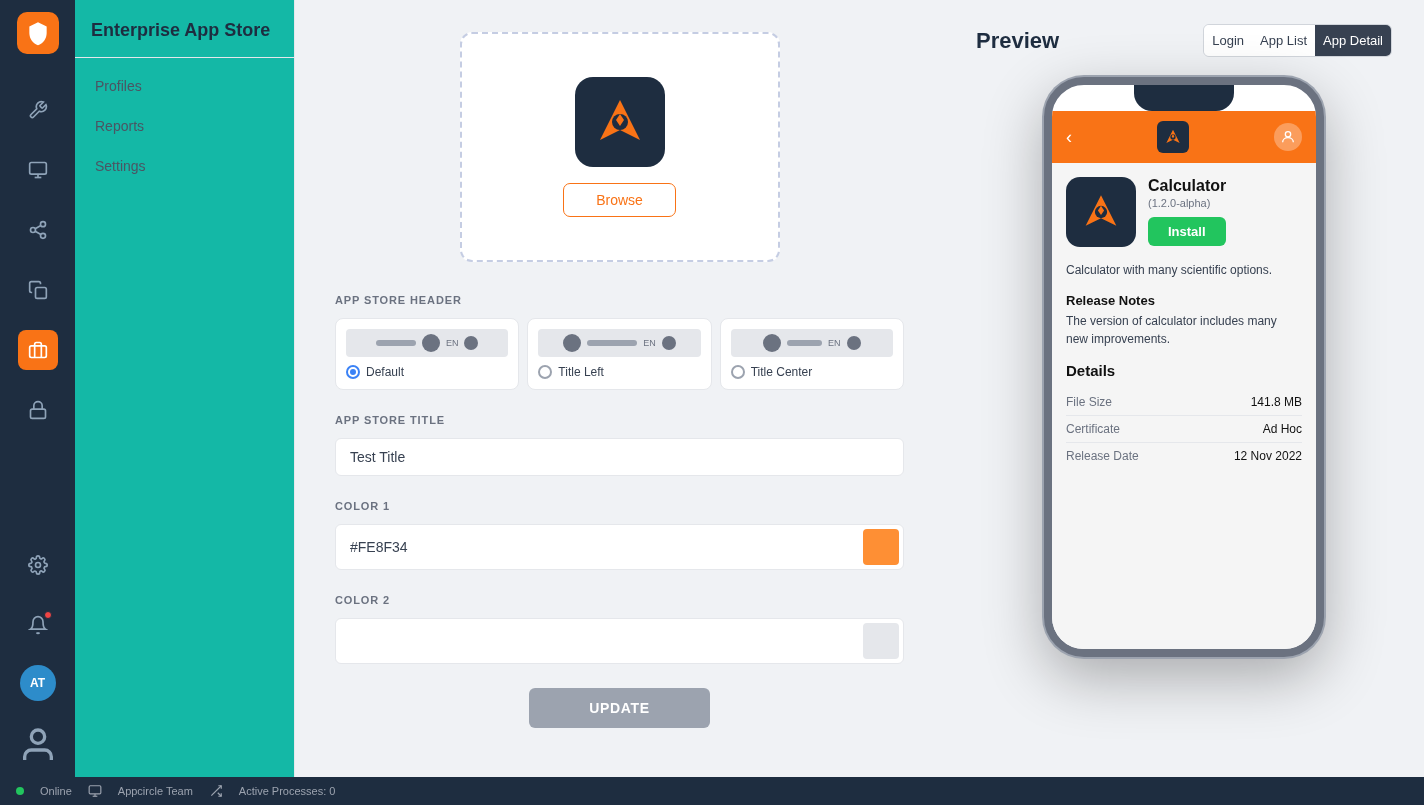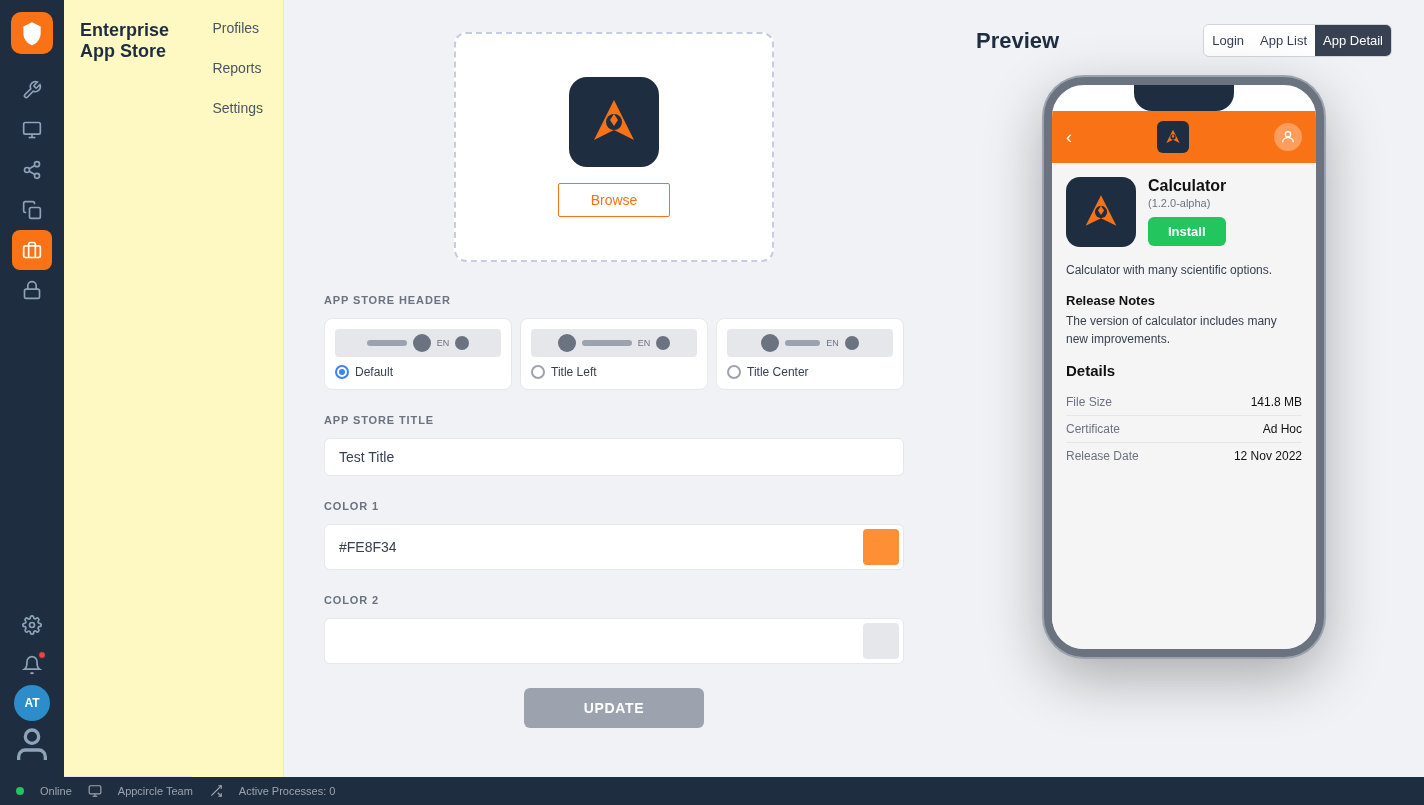--- a/index.html
+++ b/index.html
@@ -2,27 +2,27 @@
 <html><head>
   <meta charset="utf-8">
   <style>
     * { box-sizing: border-box; margin: 0; padding: 0; }
     body { font-family: -apple-system, BlinkMacSystemFont, 'Segoe UI', sans-serif; background: #f0f2f5; display: flex; flex-direction: column; height: 805px; overflow: hidden; }
 
     .app-root { display: flex; flex: 1; overflow: hidden; }
 
     
     .nav-bar {
-      width: 64px;
+      width: 75px;
       background: #1e2d40;
       display: flex;
       flex-direction: column;
       align-items: center;
       padding: 12px 0;
-      gap: 0;
+      gap: 20px;
       flex-shrink: 0;
     }
     .nav-logo {
       width: 42px; height: 42px;
       background: #f97316;
       border-radius: 10px;
       display: flex; align-items: center; justify-content: center;
       margin-bottom: 16px;
     }
     .nav-logo svg { width: 26px; height: 26px; fill: white; }
@@ -46,24 +46,24 @@
     }
     .nav-user-icon {
       width: 40px; height: 40px;
       display: flex; align-items: center; justify-content: center;
       color: #8fa3b8; cursor: pointer;
     }
 
     
     .sidebar {
       width: 220px;
-      background: #fef9c3;
+      background: #14b8a6;
       border-right: 1px solid #e5e7eb;
       display: flex;
-      flex-direction: row;
+      flex-direction: column;
       flex-shrink: 0;
     }
     .sidebar-header {
       padding: 20px 16px 16px;
       font-size: 18px;
       font-weight: 700;
       color: #1e2d40;
       border-bottom: 1px solid #e5e7eb;
     }
     .sidebar-nav { padding: 8px 0; }
@@ -117,21 +117,21 @@
       background: #1e2d40;
       border-radius: 18px;
       display: flex; align-items: center; justify-content: center;
     }
     .logo-preview svg { width: 60px; height: 60px; }
     .browse-btn {
       border: 1px solid #f97316;
       color: #f97316;
       background: white;
       padding: 8px 32px;
-      border-radius: 2px;
+      border-radius: 7px;
       cursor: pointer;
       font-size: 14px;
       font-weight: 500;
     }
 
     
     .section-label {
       font-size: 11px;
       font-weight: 700;
       color: #6b7280;

